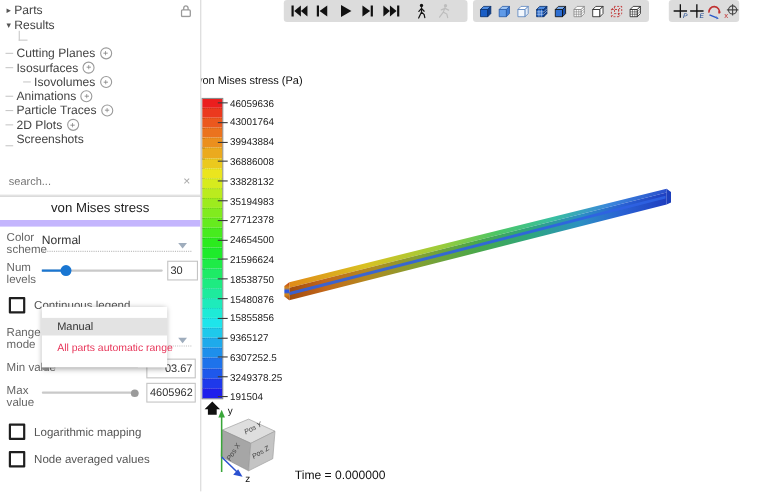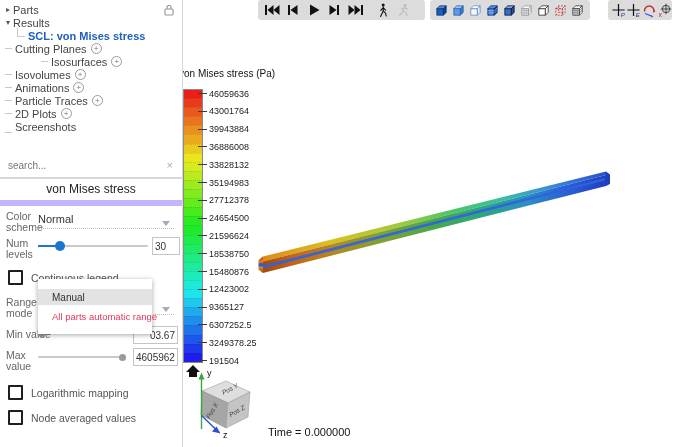--- a/index.html
+++ b/index.html
@@ -189,21 +189,21 @@
       <div class="lg-label" style="top: 195.3px;">27712378</div>
       <div class="lg-tick" style="top: 217.6px;"></div>
       <div class="lg-label" style="top: 213.1px;">24654500</div>
       <div class="lg-tick" style="top: 235.4px;"></div>
       <div class="lg-label" style="top: 230.9px;">21596624</div>
       <div class="lg-tick" style="top: 253.2px;"></div>
       <div class="lg-label" style="top: 248.7px;">18538750</div>
       <div class="lg-tick" style="top: 271px;"></div>
       <div class="lg-label" style="top: 266.5px;">15480876</div>
       <div class="lg-tick" style="top: 288.8px;"></div>
-      <div class="lg-label" style="top: 284.3px;">12423002</div>
+      <div class="lg-label" style="top: 284.3px;">15855856</div>
       <div class="lg-tick" style="top: 306.6px;"></div>
       <div class="lg-label" style="top: 302.1px;">9365127</div>
       <div class="lg-tick" style="top: 324.4px;"></div>
       <div class="lg-label" style="top: 319.9px;">6307252.5</div>
       <div class="lg-tick" style="top: 342.2px;"></div>
       <div class="lg-label" style="top: 337.7px;">3249378.25</div>
       <div class="lg-tick" style="top: 360px;"></div>
       <div class="lg-label" style="top: 355.5px;">191504</div>
     </div>
   <div id="time-label">Time = 0.000000</div>
@@ -356,33 +356,32 @@
         <div class="tree-row" style="top: 3px;">
           <span class="arrow">▸</span>
           <span class="lbl">Parts</span>
         </div>
         <div class="tree-row" style="top: 16px;">
           <span class="arrow">▾</span>
           <span class="lbl">Results</span>
         </div>
         <div class="tree-row selected" style="top: 29px;">
           <span class="corner"></span>
-          <span class="lbl">SCL: von Mises stress</span>
         </div>
         <div class="tree-row" style="top: 42px;">
           <span class="dash"></span>
           <span class="lbl">Cutting Planes</span>
           <span class="plus">+</span>
         </div>
-        <div class="tree-row" style="top: 55px; margin-left: 36px;">
+        <div class="tree-row" style="top: 55px;">
           <span class="dash"></span>
           <span class="lbl">Isosurfaces</span>
           <span class="plus">+</span>
         </div>
-        <div class="tree-row" style="top: 68px;">
+        <div class="tree-row" style="top: 68px; margin-left: 16px;">
           <span class="dash"></span>
           <span class="lbl">Isovolumes</span>
           <span class="plus">+</span>
         </div>
         <div class="tree-row" style="top: 81px;">
           <span class="dash"></span>
           <span class="lbl">Animations</span>
           <span class="plus">+</span>
         </div>
         <div class="tree-row" style="top: 94px;">

